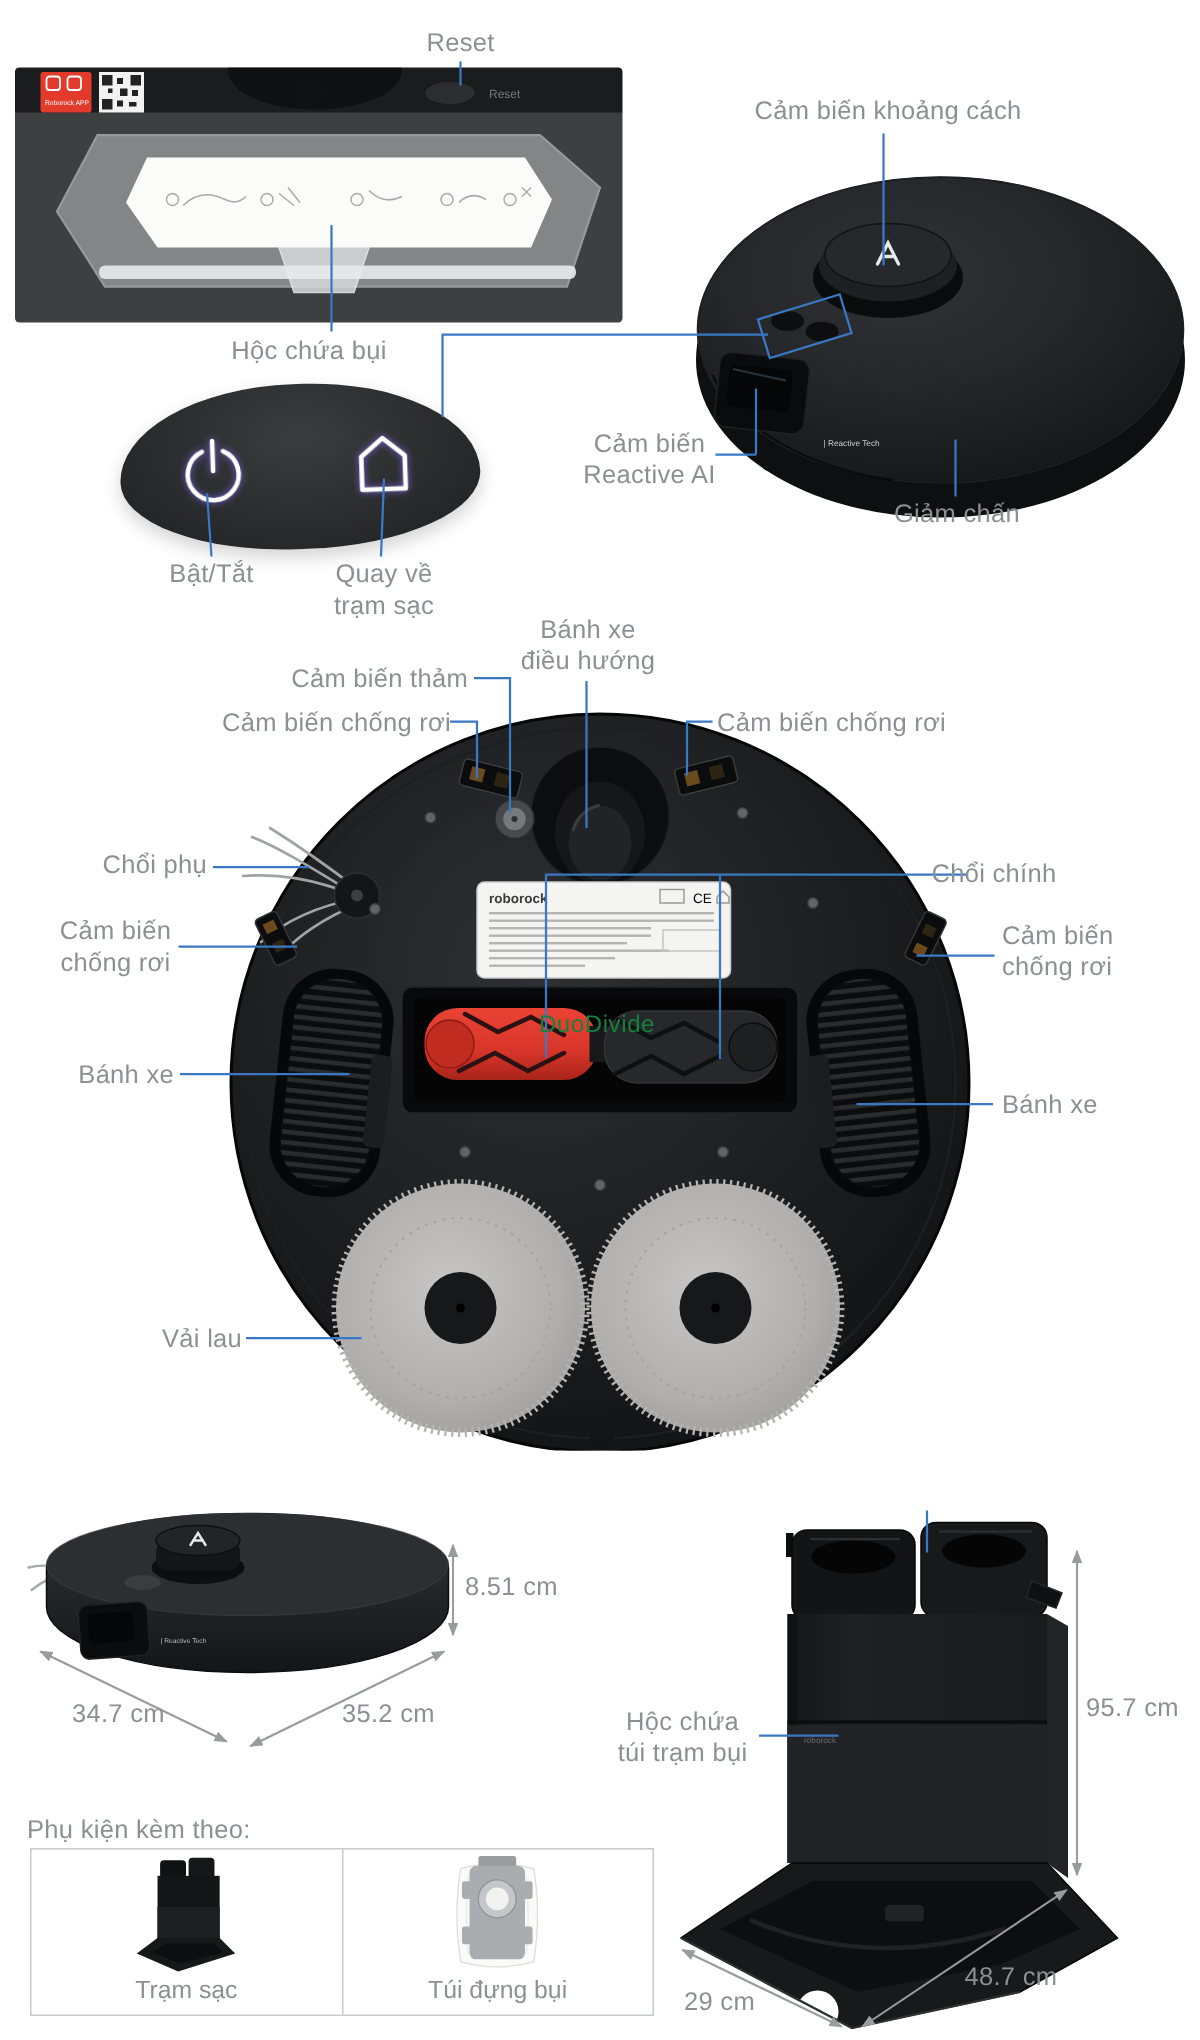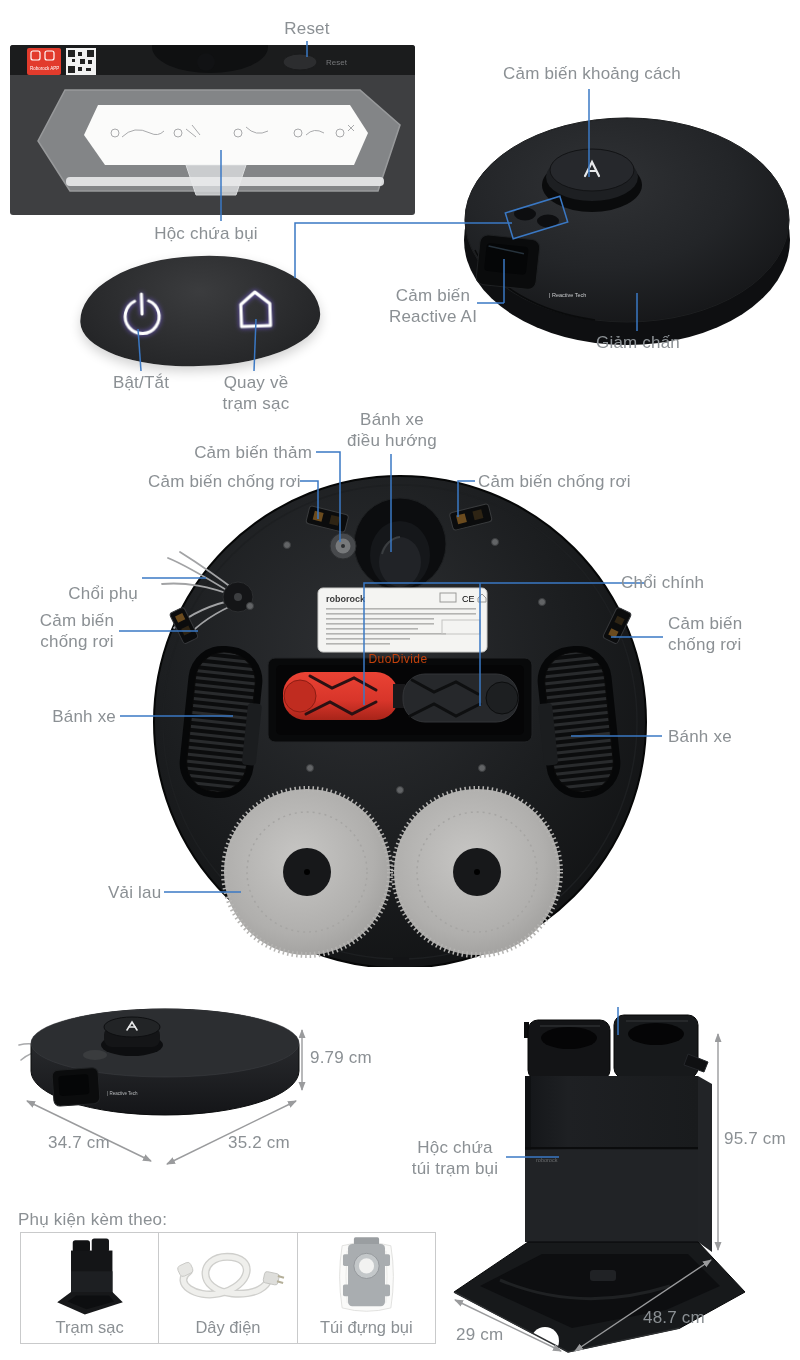--- a/index.html
+++ b/index.html
@@ -367,34 +367,20 @@
           <rect x="28" y="18" width="48" height="50" fill="#141517"></rect>
           <rect x="28" y="42" width="48" height="26" fill="#1d1f22"></rect>
           <polygon points="28,66 76,66 88,78 44,92 12,78" fill="#17181a"></polygon>
           <polygon points="34,70 72,70 78,77 46,86 24,77" fill="#0d0e10"></polygon>
         </svg>
       </div>
       <div class="acc-label">Trạm sạc</div>
     </div>
     <div class="acc-cell">
       <div class="acc-img">
-        <svg width="120" height="70" viewBox="0 0 130 80">
-          <g fill="none" stroke-linecap="round">
-            <path d="M20,35 C2,48 28,66 55,60 C92,52 98,18 64,18 C32,18 28,56 70,60 C98,62 110,52 112,42" stroke="#cfcfcc" stroke-width="9"></path>
-            <path d="M20,35 C2,48 28,66 55,60 C92,52 98,18 64,18 C32,18 28,56 70,60 C98,62 110,52 112,42" stroke="#efefec" stroke-width="6"></path>
-          </g>
-          <rect x="8" y="26" width="16" height="13" rx="4" fill="#e6e6e3" stroke="#c9c9c6" transform="rotate(-25 16 32)"></rect>
-          <rect x="106" y="36" width="17" height="13" rx="3" fill="#dededb" stroke="#c3c3c0" transform="rotate(12 114 42)"></rect>
-          <path d="M122,40 l7,2 M121,46 l7,2" stroke="#b5b09a" stroke-width="2.5"></path>
-        </svg>
-      </div>
-      <div class="acc-label">Dây điện</div>
-    </div>
-    <div class="acc-cell">
-      <div class="acc-img">
         <svg width="95" height="84" viewBox="0 0 110 100">
           <path d="M26,14 q-6,36 0,74 q29,8 58,0 q6,-38 0,-74 q-29,-8 -58,0" fill="#fafaf9" stroke="#dcdcda"></path>
           <path d="M32,20 q-3,30 0,62 M78,20 q3,30 0,62" stroke="#e8e8e6" fill="none"></path>
           <rect x="40" y="4" width="30" height="10" rx="2" fill="#9a9ea1"></rect>
           <rect x="33" y="12" width="44" height="74" rx="5" fill="#a9adb0"></rect>
           <rect x="27" y="24" width="8" height="14" rx="2" fill="#a9adb0"></rect>
           <rect x="75" y="24" width="8" height="14" rx="2" fill="#a9adb0"></rect>
           <rect x="27" y="60" width="8" height="14" rx="2" fill="#a9adb0"></rect>
           <rect x="75" y="60" width="8" height="14" rx="2" fill="#a9adb0"></rect>
           <circle cx="55" cy="38" r="15" fill="#c3c7c9" stroke="#8f9396"></circle>
@@ -453,31 +439,31 @@
 trạm sạc</div>
   <div class="lbl ctr" style="left:592px;top:64px">Cảm biến khoảng cách</div>
   <div class="lbl ctr" style="left:433px;top:286px">Cảm biến
 Reactive AI</div>
   <div class="lbl ctr" style="left:638px;top:333px">Giảm chấn</div>
   <div class="lbl ctr" style="left:392px;top:410px">Bánh xe
 điều hướng</div>
   <div class="lbl rgt" style="left:312px;top:443px">Cảm biến thảm</div>
   <div class="lbl" style="left:148px;top:472px">Cảm biến chống rơi</div>
   <div class="lbl" style="left:478px;top:472px">Cảm biến chống rơi</div>
-  <div class="lbl rgt" style="left:138px;top:584px">Chổi phụ</div>
+  <div class="lbl rgt" style="left:138px;top:567px">Chổi phụ</div>
   <div class="lbl ctr" style="left:77px;top:611px">Cảm biến
 chống rơi</div>
   <div class="lbl rgt" style="left:116px;top:707px">Bánh xe</div>
   <div class="lbl" style="left:621px;top:573px">Chổi chính</div>
   <div class="lbl" style="left:668px;top:614px">Cảm biến
 chống rơi</div>
   <div class="lbl" style="left:668px;top:727px">Bánh xe</div>
   <div class="lbl" style="left:108px;top:883px">Vải lau</div>
-  <div class="lbl ctr" style="left:398px;top:652px;font-size:12px;color:#c2410c;letter-spacing:.4px">DuoDivide</div>
-  <div class="lbl" style="left:310px;top:1048px">9.79 cm</div>
+  <div class="lbl ctr" style="left:398px;top:674px;font-size:16px;color:#15803d;letter-spacing:.4px">DuoDivide</div>
+  <div class="lbl" style="left:310px;top:1048px">8.51 cm</div>
   <div class="lbl" style="left:48px;top:1133px">34.7 cm</div>
   <div class="lbl" style="left:228px;top:1133px">35.2 cm</div>
   <div class="lbl ctr" style="left:455px;top:1138px">Hộc chứa
 túi trạm bụi</div>
   <div class="lbl" style="left:724px;top:1129px">95.7 cm</div>
   <div class="lbl" style="left:643px;top:1308px">48.7 cm</div>
   <div class="lbl" style="left:456px;top:1325px">29 cm</div>
   <div class="lbl" style="left:18px;top:1210px">Phụ kiện kèm theo:</div>
 
 </div>

